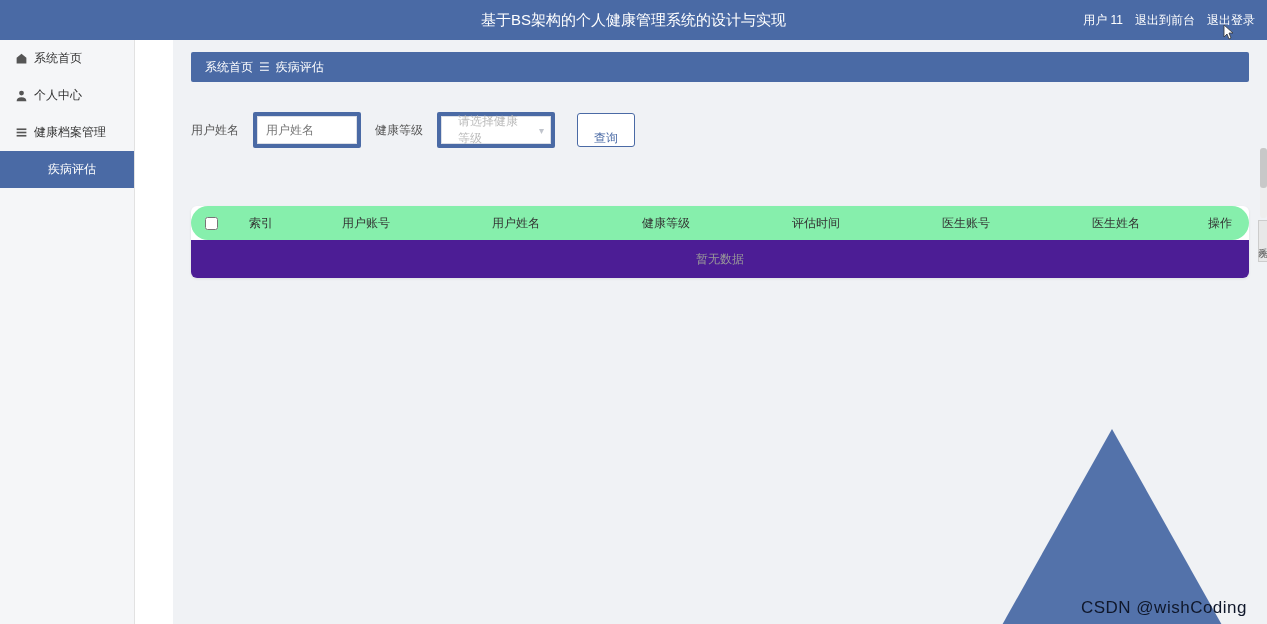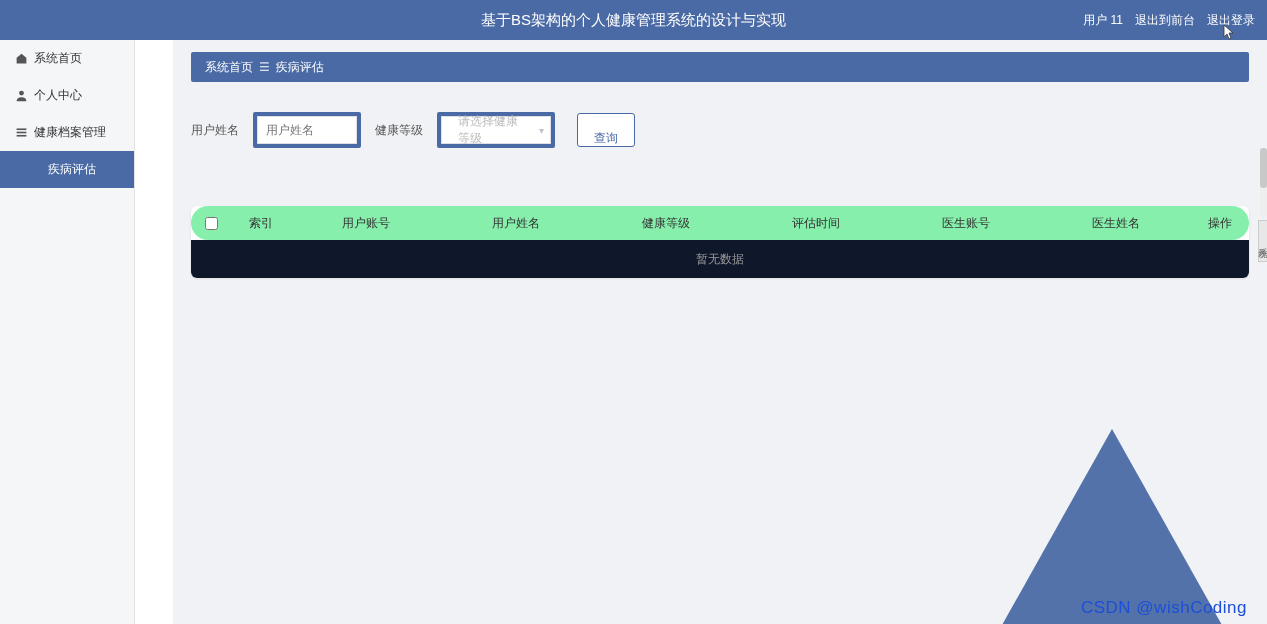--- a/index.html
+++ b/index.html
@@ -161,39 +161,39 @@
     .th-docacct { width: 150px; }
     .th-docname { width: 150px; }
     .th-op { flex: 1; }
     .empty-row {
       height: 38px;
       display: flex;
       align-items: center;
       justify-content: center;
       color: #999;
       font-size: 12px;
-      background: #0f172a;
+      background: #4c1d95;
     }
     
     .triangle {
       position: absolute;
       right: 40px;
       bottom: -10px;
       width: 0; height: 0;
       border-left: 115px solid transparent;
       border-right: 115px solid transparent;
       border-bottom: 205px solid #4a6aa5;
       opacity: 0.95;
     }
     
     .watermark {
       position: absolute;
       right: 20px;
       bottom: 6px;
-      color: #1d4ed8;
+      color: #0f172a;
       font-size: 17px;
       font-family: Arial, sans-serif;
       letter-spacing: 0.5px;
     }
     
     .side-tab {
       position: absolute;
       right: 0;
       top: 220px;
       width: 9px;

